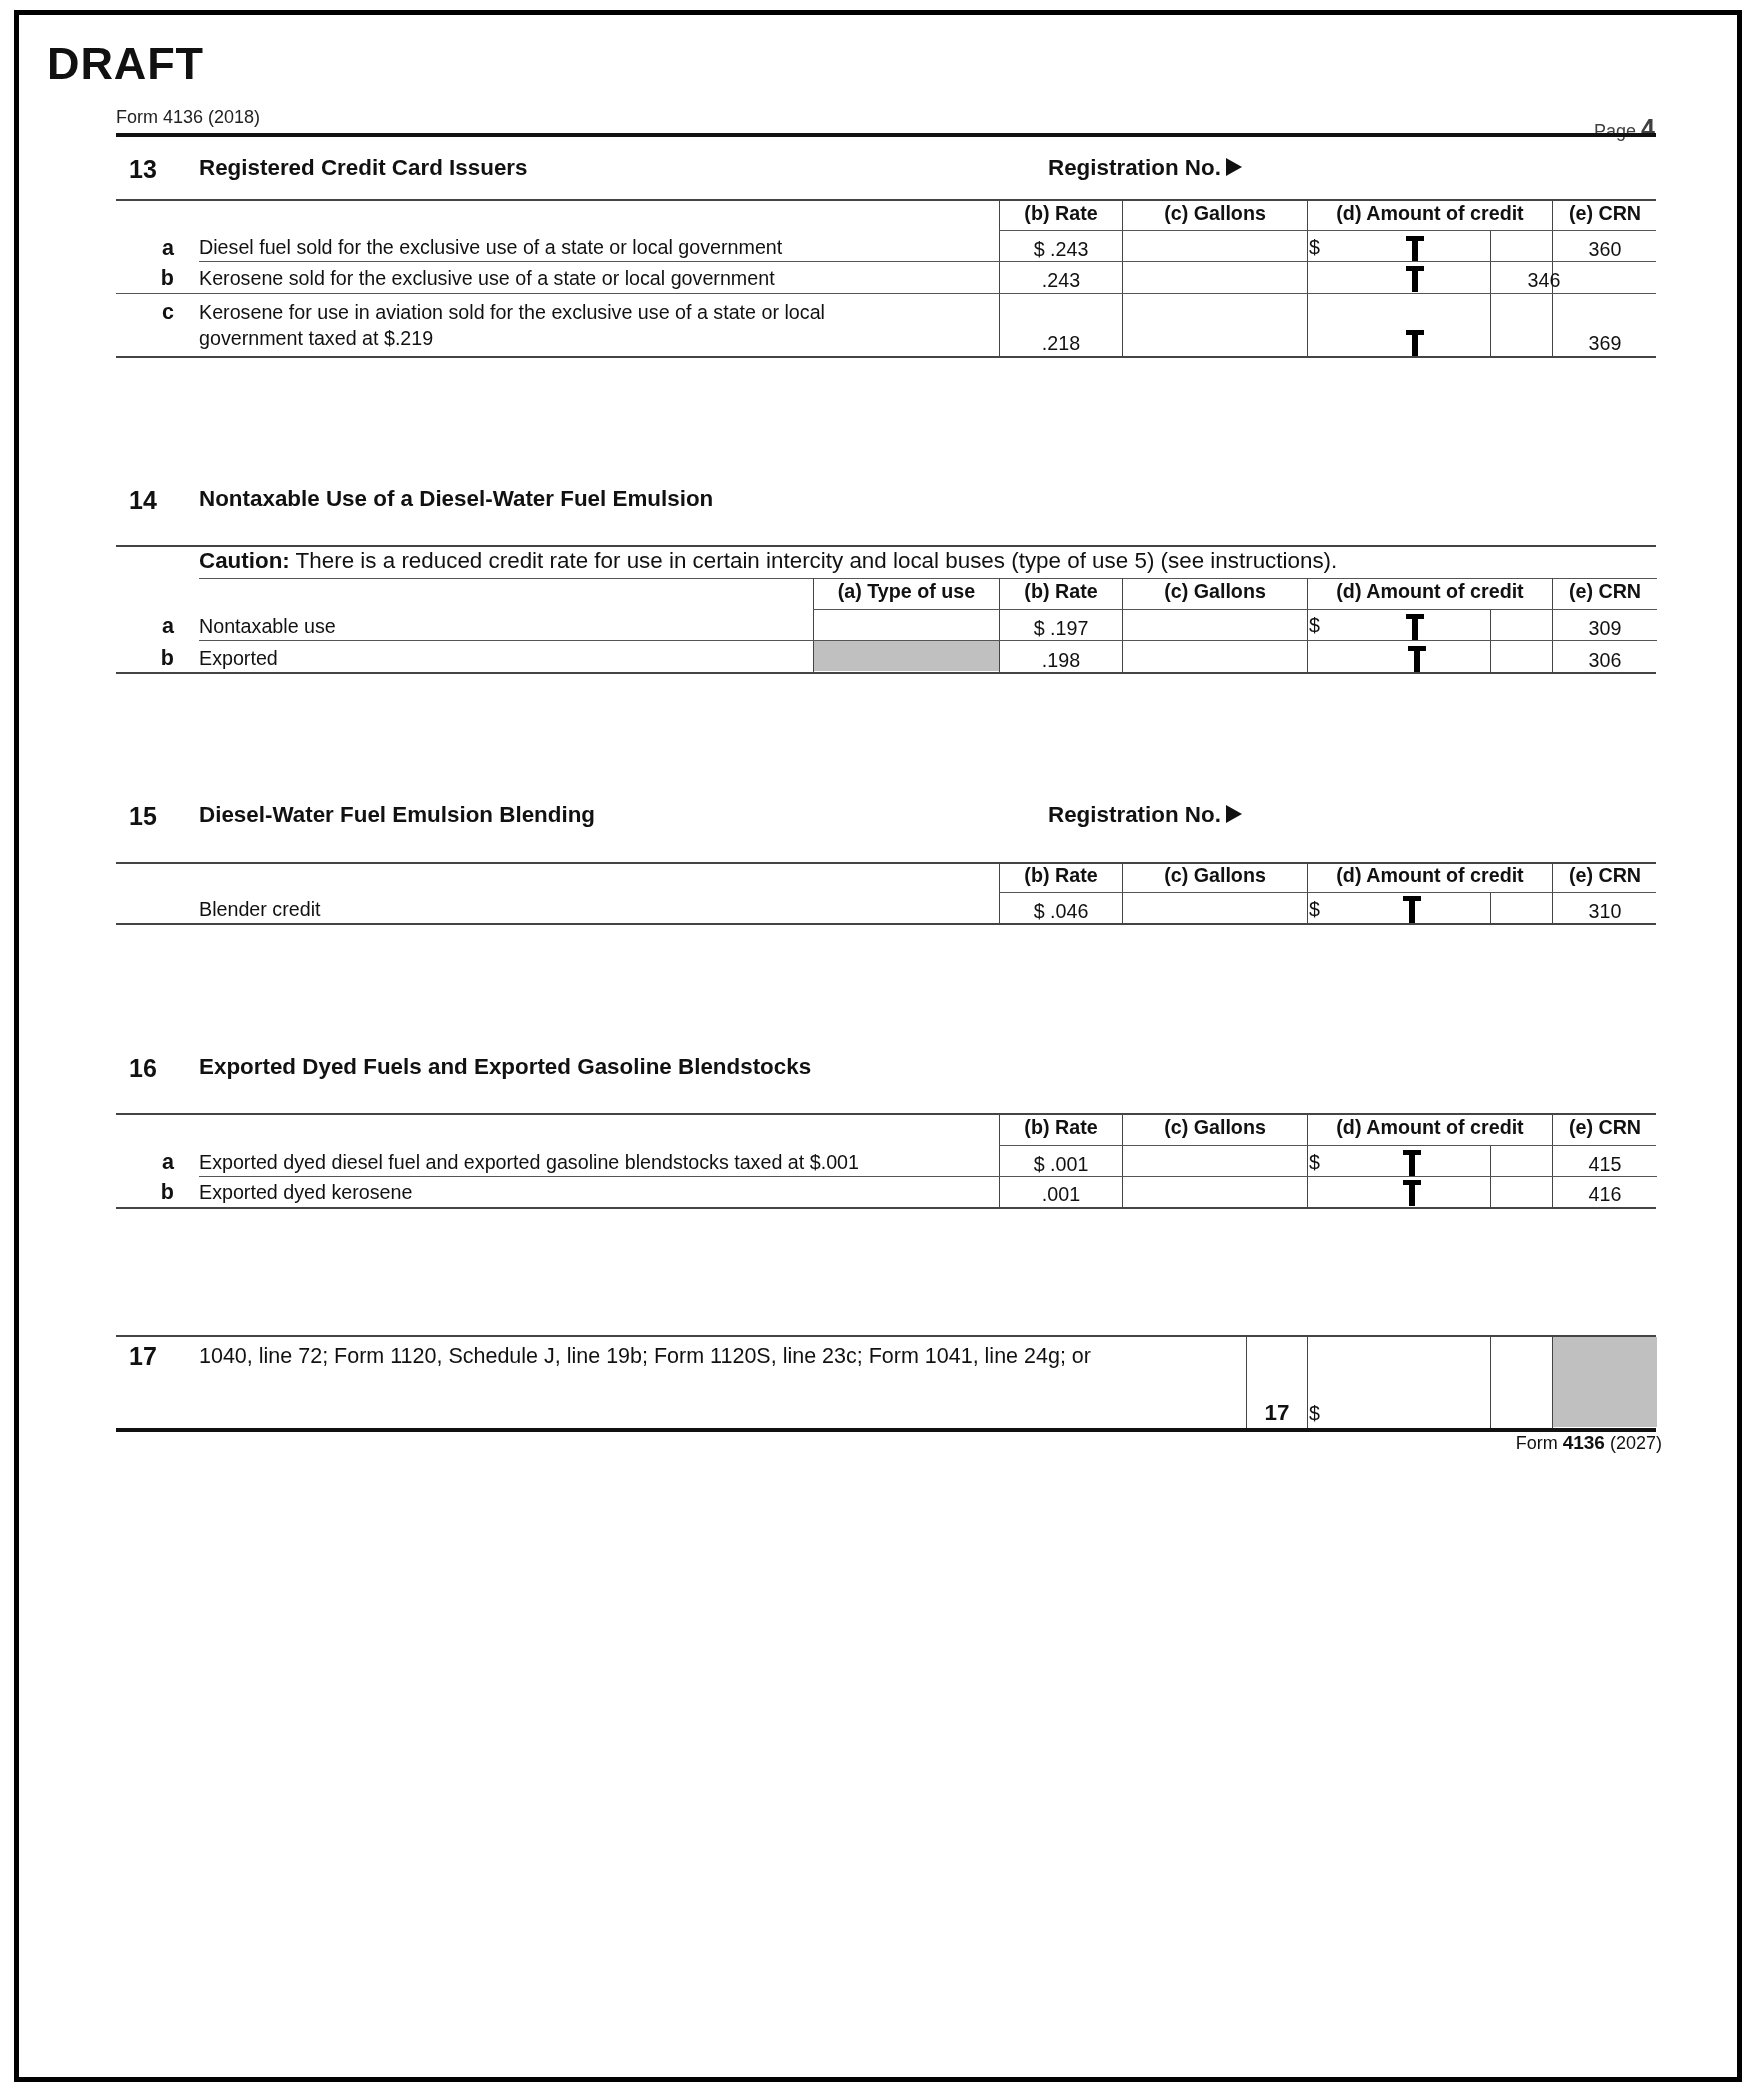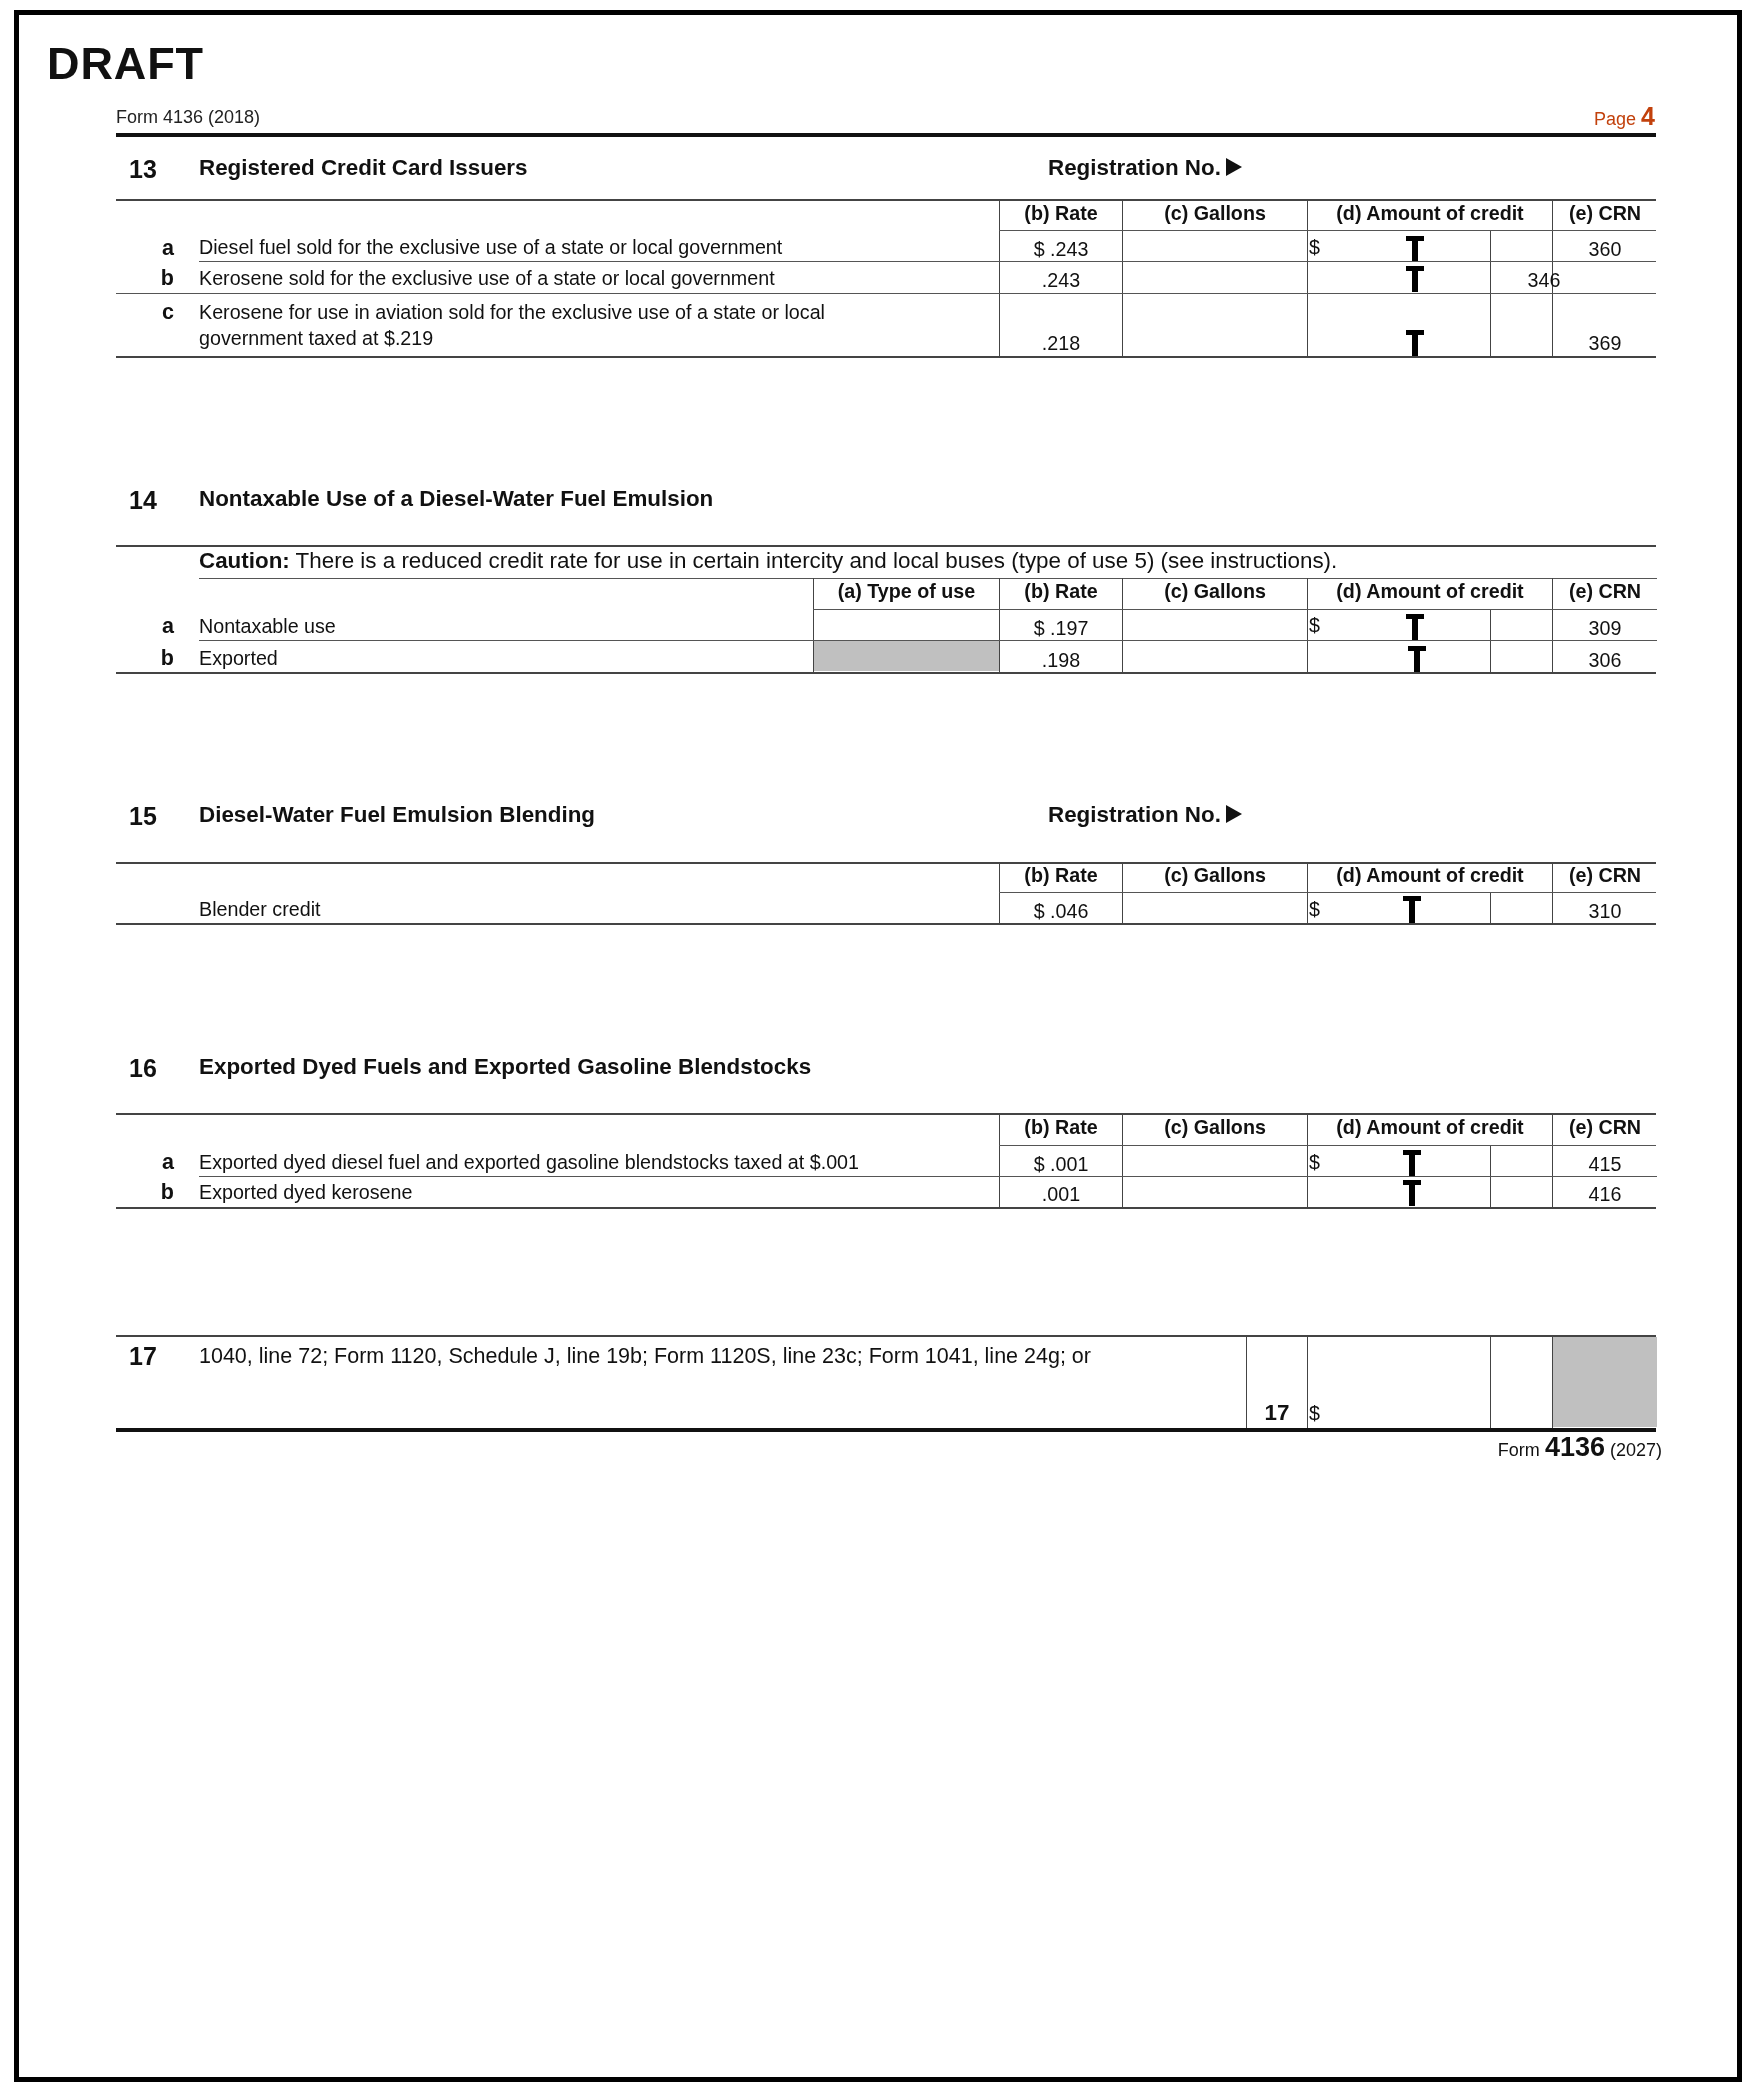--- a/index.html
+++ b/index.html
@@ -3,41 +3,41 @@
 <meta charset="utf-8">
 <style>
   html, body { margin:0; padding:0; background:#fff; }
   body { width:1759px; height:2095px; position:relative; overflow:hidden;
          font-family:"Liberation Sans", sans-serif; color:#111; }
   .frame { position:absolute; left:14.3px; top:9.9px; width:1728px; height:2072px;
            border:5.4px solid #000; box-sizing:border-box; }
   .abs { position:absolute; white-space:nowrap; }
   .draft { left:47px; top:38px; font-size:45px; font-weight:bold; letter-spacing:0.9px; }
   .hdr-left { left:116px; top:107px; font-size:18px; color:#222; }
-  .hdr-right { right:104px; top:102px; font-size:18px; color:#c2410c; }
+  .hdr-right { right:104px; top:114px; font-size:18px; color:#404040; }
   .hdr-right b { font-size:25px; }
   .rule-thick { position:absolute; left:116px; width:1540px; height:3.6px; background:#111; }
   .rule { position:absolute; left:116px; width:1540px; height:1.8px; background:#444; }
   .rule-thin { position:absolute; height:1.3px; background:#555; }
   .vline { position:absolute; width:1.3px; background:#444; }
   .secnum { font-size:25px; font-weight:bold; left:129px; }
   .sectitle { font-size:22.4px; font-weight:bold; left:199px; }
   .reg { font-size:22.4px; font-weight:bold; left:1048px; }
   .colh { font-size:19.7px; font-weight:bold; text-align:center; }
   .rowlbl { font-size:21.5px; font-weight:bold; width:27px; text-align:right; left:147px; }
   .rowtxt { font-size:19.7px; left:199px; }
   .cell { font-size:19.7px; text-align:center; }
   .dollar { font-size:19.7px; }
   .cursor { position:absolute; width:18px; }
   .cursor .top { position:absolute; left:0; top:0; width:18px; height:5.4px; background:#000; }
   .cursor .stem { position:absolute; left:6.3px; top:0; width:5.4px; background:#000; }
   .shade { position:absolute; background:#c0c0c0; }
   .caution { font-size:22.4px; left:199px; }
   .footer { right:97px; top:1432px; font-size:18px; }
-  .footer b { font-size:27px; }
+  .footer b { font-size:19px; }
   .arrow { display:inline-block; width:0; height:0; border-top:9px solid transparent;
            border-bottom:9px solid transparent; border-left:16px solid #111; vertical-align:-0.9px; margin-left:5.4px; }
   .arrow-sm { display:inline-block; width:0; height:0; border-top:7.2px solid transparent;
            border-bottom:7.2px solid transparent; border-left:13.4px solid #111; vertical-align:-0.9px; margin-left:5.4px; }
 </style>
 </head>
 <body>
 
 <div class="frame"></div>
 

